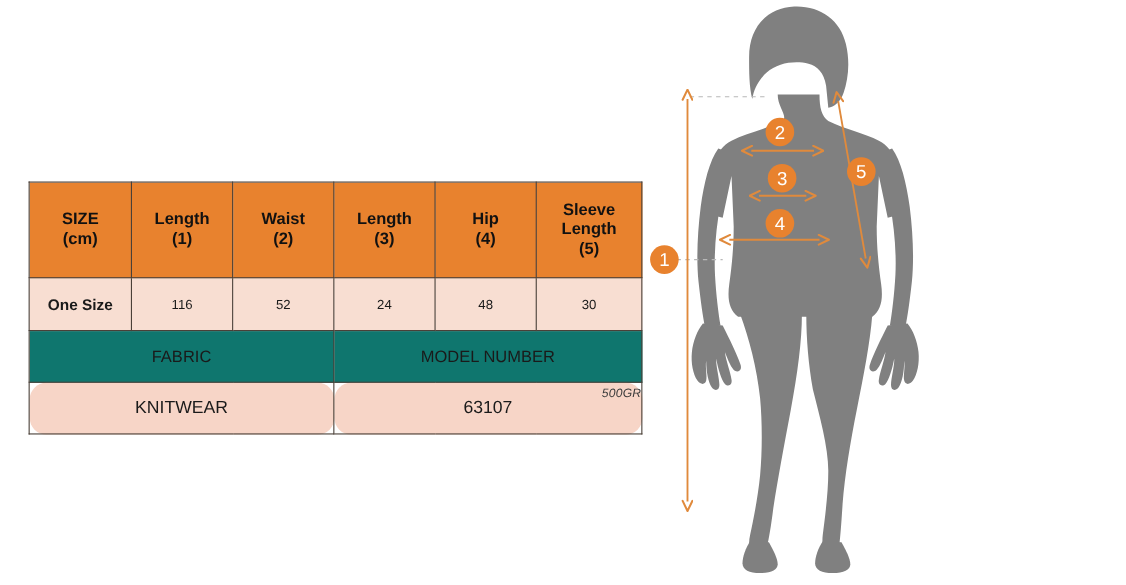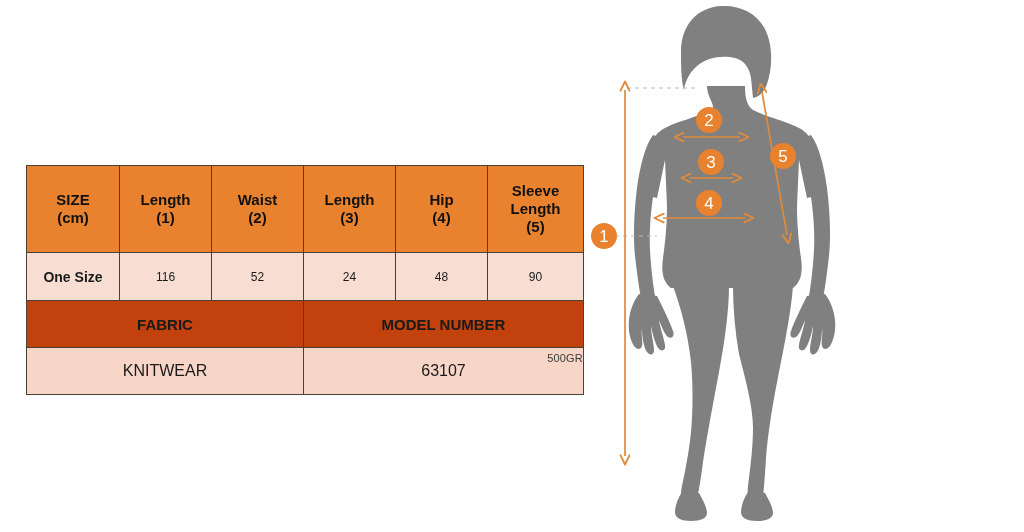--- a/index.html
+++ b/index.html
@@ -43,39 +43,41 @@
   .val-row td {
     background: #F8DED2;
     height: 47px;
     font-size: 12px;
   }
   .val-row td.size-label {
     font-weight: bold;
     font-size: 14px;
   }
   .sub-hdr td {
-    background: #c2410c;
+    background: #0f766e;
     height: 46px;
-    font-weight: bold;
+    font-weight: normal;
     font-size: 15px;
   }
   .sub-val td {
     background: #F7D5C7;
     height: 46px;
     font-size: 16px;
+    border-radius: 15px;
   }
   #weight-note {
     position: absolute;
     left: 26px;
     top: 352px;
     width: 557px;
     text-align: right;
     font-size: 11px;
     color: #3a3a3a;
     letter-spacing: .2px;
+    font-style: italic;
   }
 
   
   #figure-panel {
     position: absolute;
     left: 585px;
     top: 0;
     width: 439px;
     height: 532px;
   }
@@ -121,21 +123,21 @@
         <div>(5)</div>
       </td>
     </tr>
 
     <tr class="val-row">
       <td class="size-label">One Size</td>
       <td>116</td>
       <td>52</td>
       <td>24</td>
       <td>48</td>
-      <td>90</td>
+      <td>30</td>
     </tr>
 
     <tr class="sub-hdr">
       <td colspan="3">FABRIC</td>
       <td colspan="3">MODEL NUMBER</td>
     </tr>
 
     <tr class="sub-val">
       <td colspan="3">KNITWEAR</td>
       <td colspan="3">63107</td>

